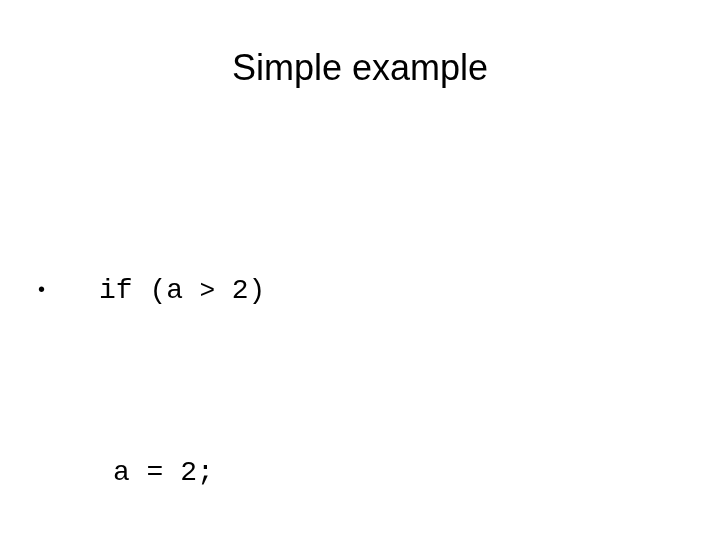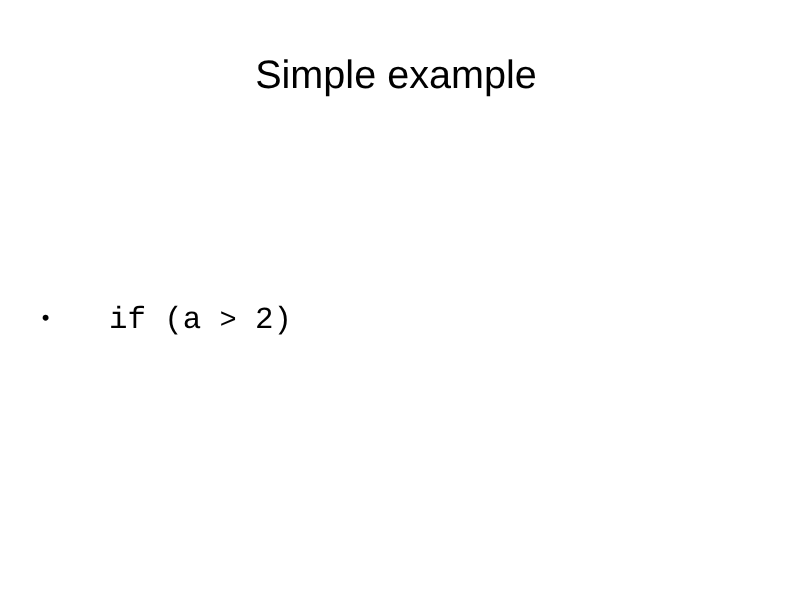--- a/index.html
+++ b/index.html
@@ -93,20 +93,23 @@
 
   <div id="body-content">
 
     <div class="code-block">
 
       <div class="code-line indent-0">
         <span class="code-bullet">•</span>
         <span class="code-text"><span>if (a </span><span class="gt">&gt;</span><span> 2)</span></span>
       </div>
 
+      <div class="code-line indent-1">
+        <span class="code-text">a = 2;</span>
+      </div>
 
       
 
       
 
     </div>
 
   </div>
 </div>
 

